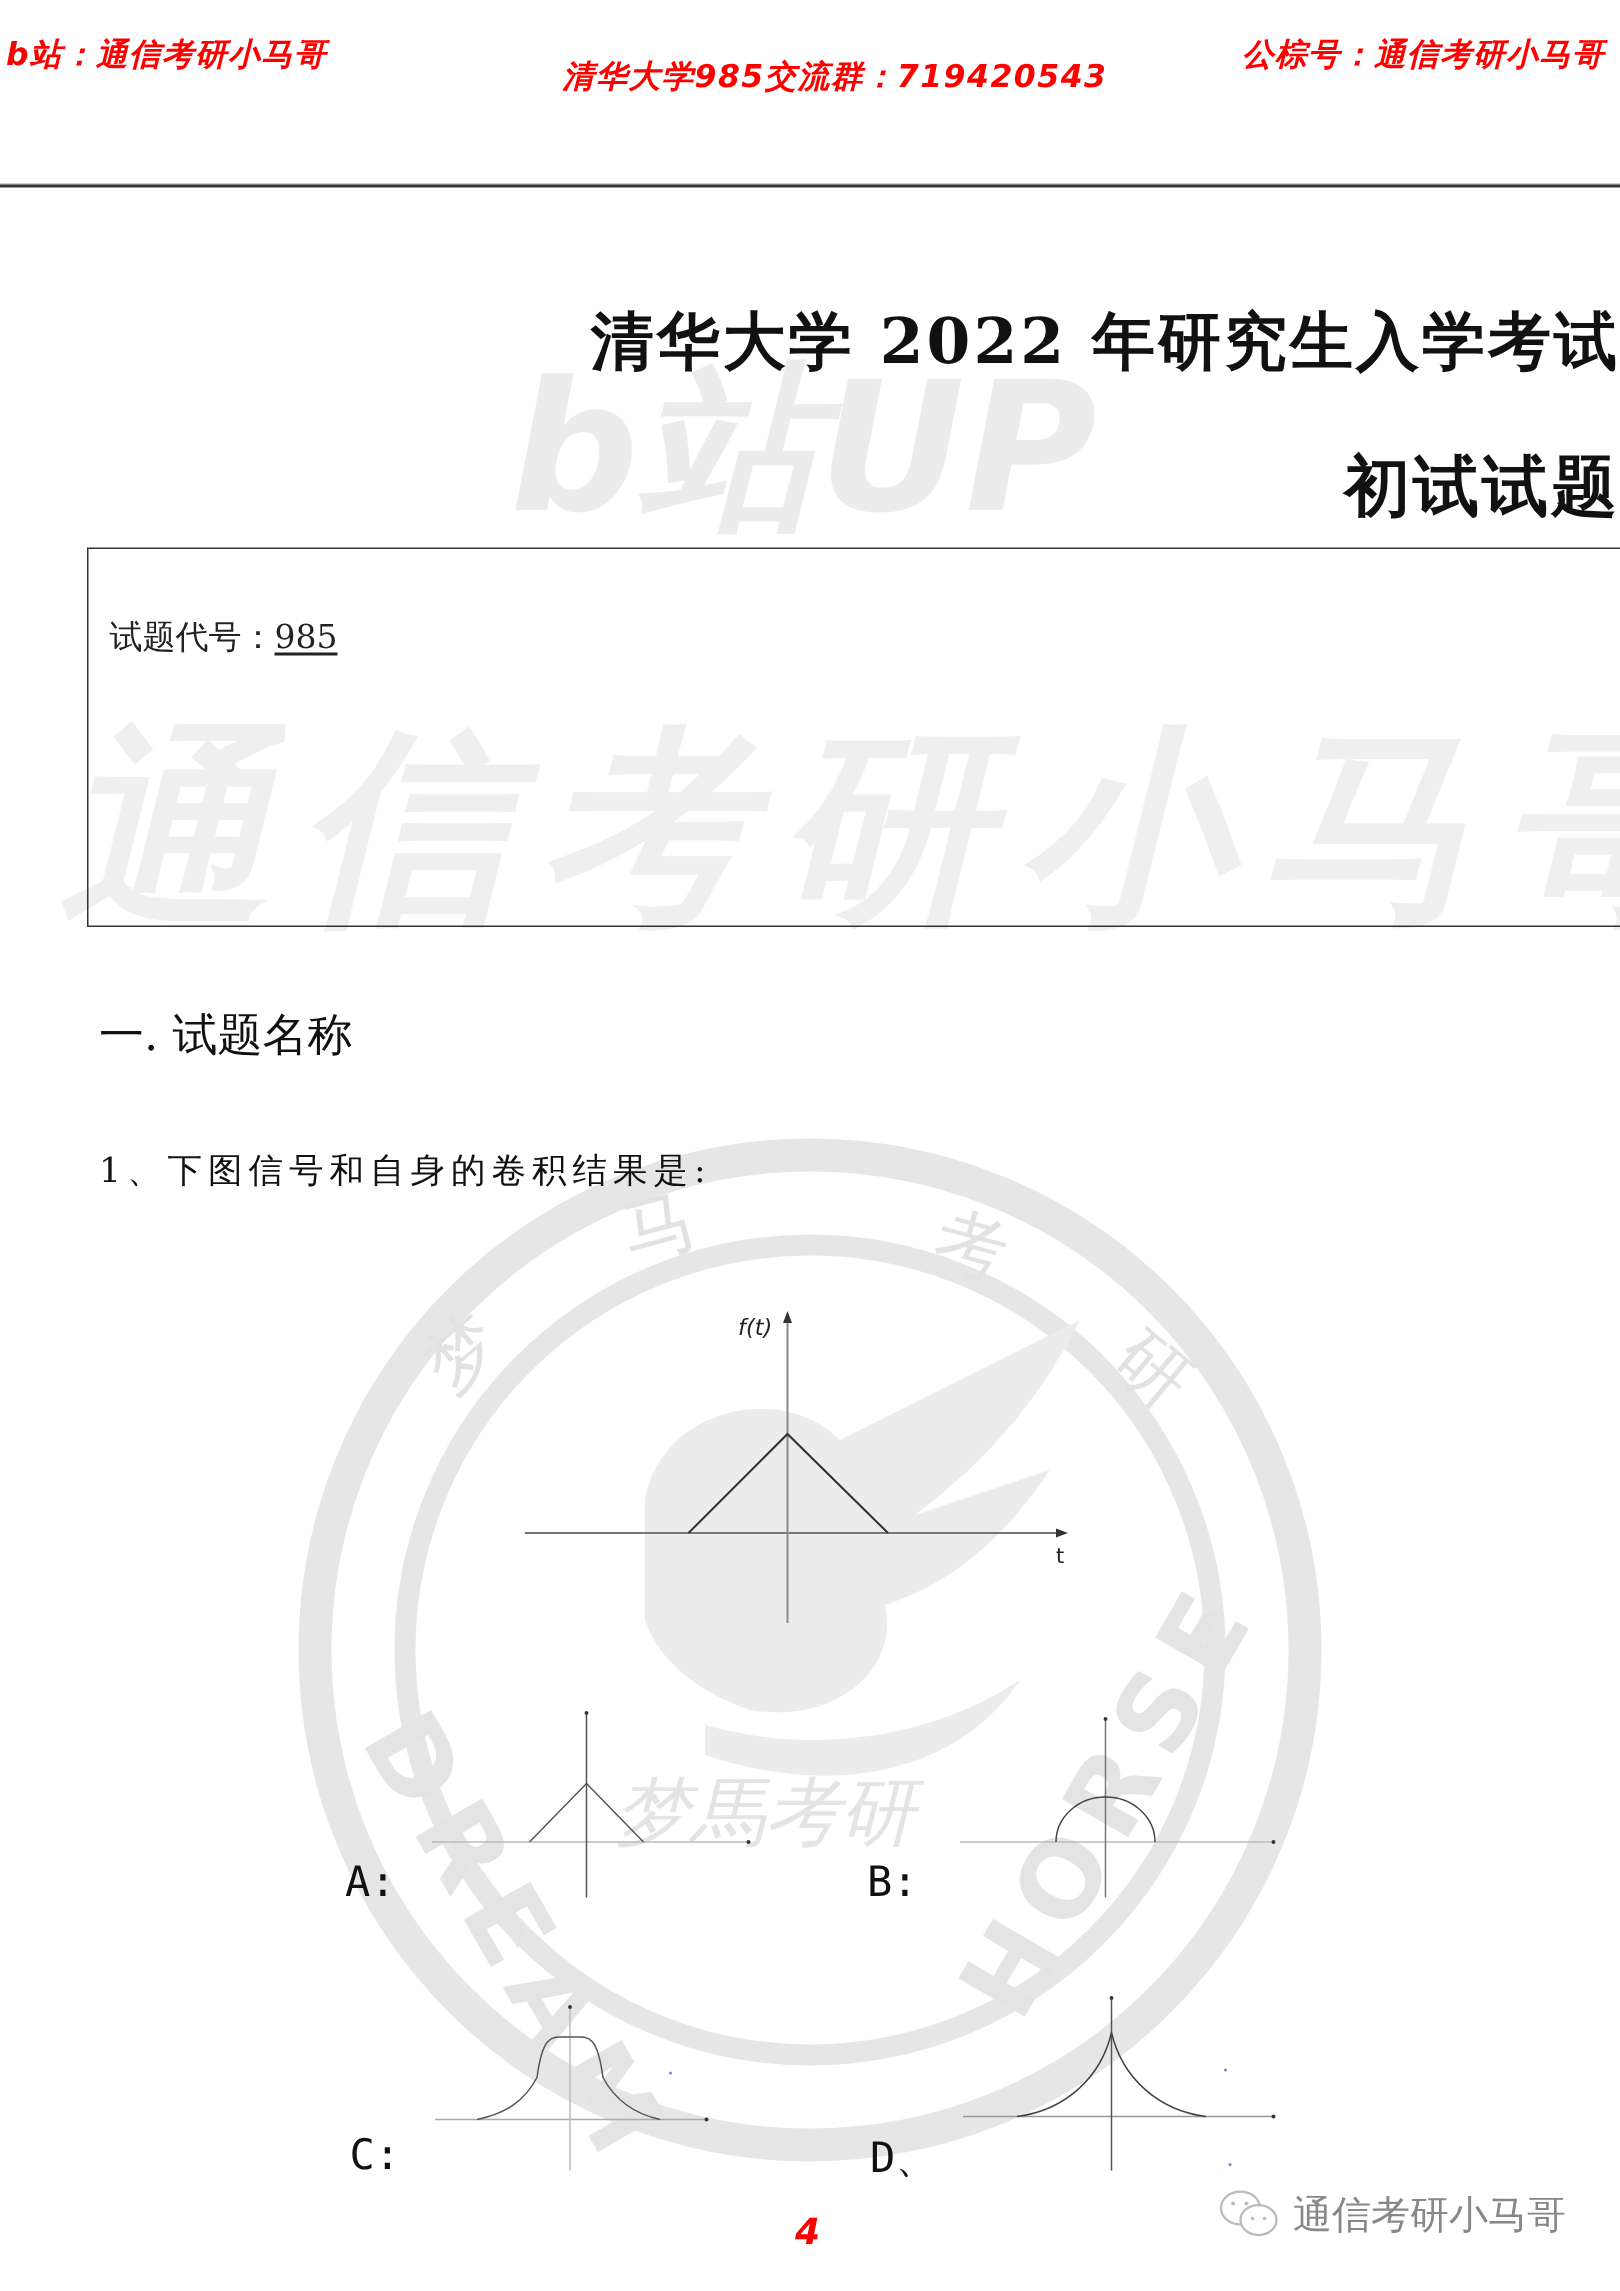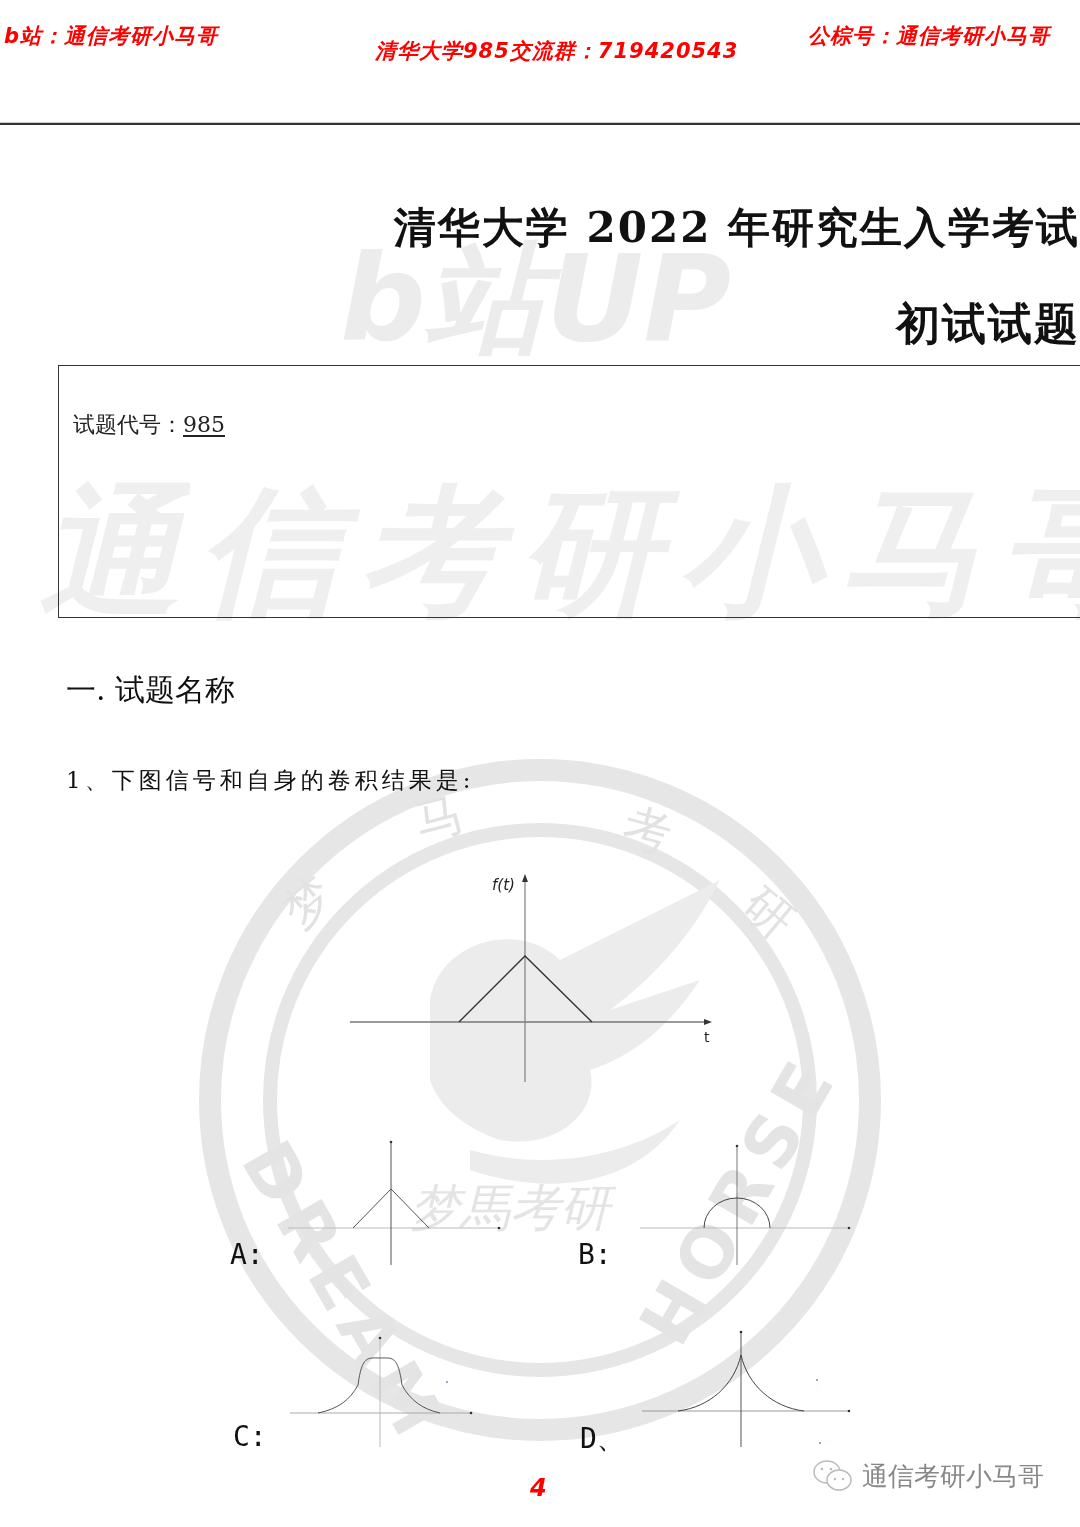--- a/index.html
+++ b/index.html
@@ -20,21 +20,21 @@
     .watermark { pointer-events: none; }
     .page-num { left: 530px; top: 1474px; font-family: "DejaVu Sans", sans-serif; font-style: italic; color: #f00; font-size: 24px; font-weight: bold; }
     .wechat { left: 812px; top: 1458px; font-family: "DejaVu Sans", sans-serif; font-size: 26px; color: #888; white-space: nowrap; display: flex; align-items: center; gap: 6px; }
     svg text { font-family: "DejaVu Sans", sans-serif; }
   </style>
 </head>
 <body>
 
 <div class="abs hdr" style="left:4px;">b站：通信考研小马哥</div>
 <div class="abs hdr" style="left:375px;margin-top:15px;">清华大学985交流群：719420543</div>
-<div class="abs hdr" style="left:808px;">公棕号：通信考研小马哥</div>
+<div class="abs hdr" style="left:828px;">公棕号：通信考研小马哥</div>
 <div class="abs hdr-rule"></div>
 
 <svg class="abs watermark" style="left:0;top:0;" width="1080" height="1527">
 
   <text x="340" y="340" font-size="120" fill="#ececec" font-style="italic" font-weight="bold">b站UP</text>
 
   <text x="40" y="600" font-size="140" fill="#efefef" font-weight="bold" font-style="italic" letter-spacing="20">通信考研小马哥</text>
 
   <circle cx="540" cy="1100" r="330" fill="none" stroke="#e6e6e6" stroke-width="22"></circle>
   <circle cx="540" cy="1100" r="270" fill="none" stroke="#e6e6e6" stroke-width="14"></circle>

